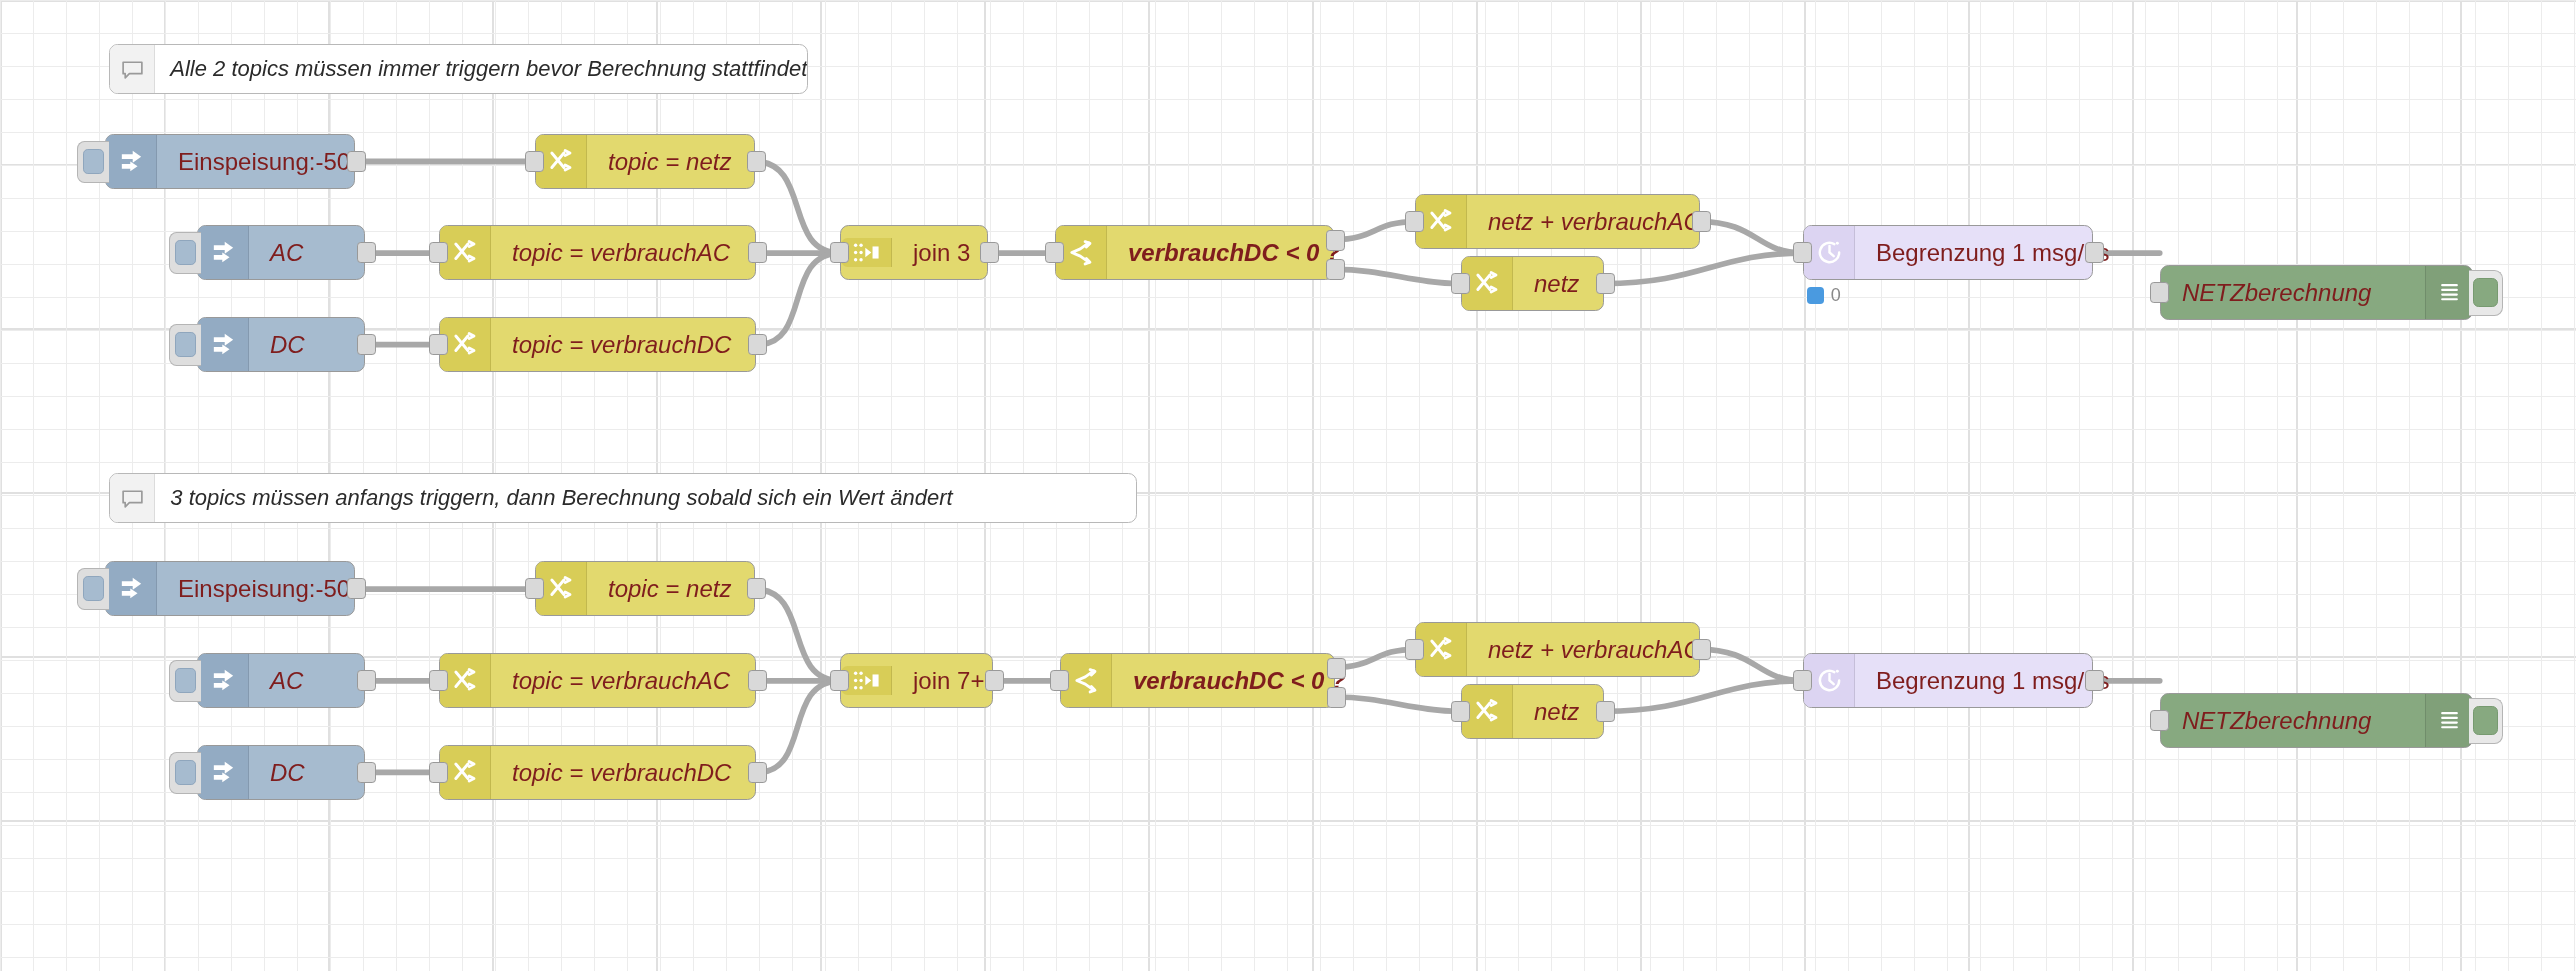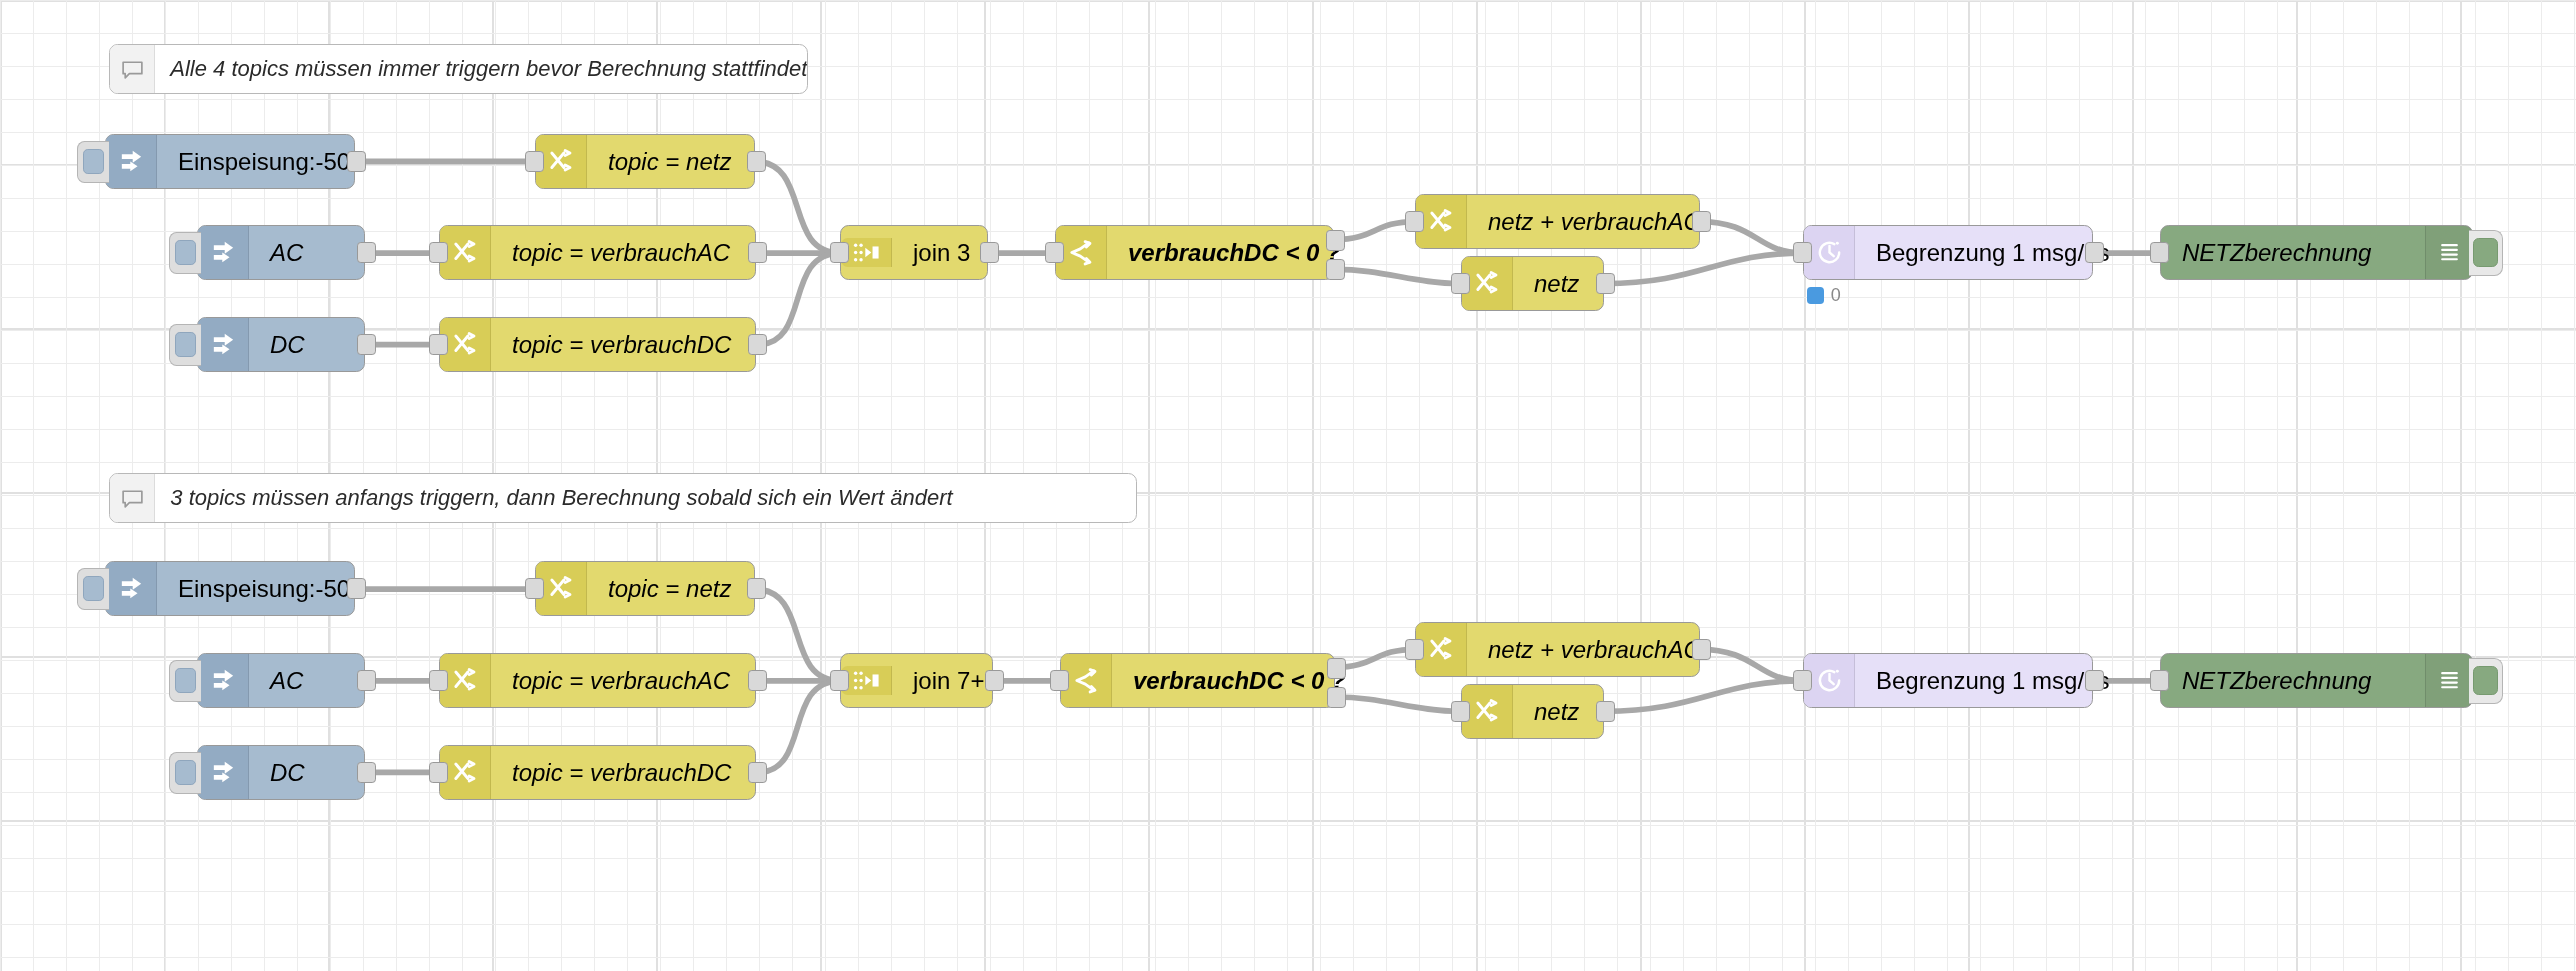--- a/index.html
+++ b/index.html
@@ -50,37 +50,37 @@
     border-bottom-left-radius: 6.7px;
     background: rgba(0,0,0,0.06);
   }
   .node .label {
     flex: 1 1 auto;
     display: flex;
     align-items: center;
     padding: 8px 21px;
     font-size: 24px;
     font-style: italic;
-    color: #000000;
+    color: #7f1d1d;
     white-space: nowrap;
   }
   .node.plain-label .label { font-style: normal; }
 
   
   .n-inject  { background: #a6bbcf; }
   .n-inject .icon-box { background: #93abc3; }
   .n-change  { background: #e2d96e; }
   .n-change .icon-box { background: #d8cd57; }
   .n-join    { background: #e2d96e; align-items: center; }
   .n-join .icon-box { background: #d8cd57; }
   .n-switch  { background: #e2d96e; font-weight: bold; }
   .n-switch .icon-box { background: #d8cd57; }
   .n-delay   { background: #e6e0f8; }
   .n-delay .icon-box { background: #dcd4f2; }
-  .n-debug   { background: #87a980; }
+  .n-debug   { background: #87a980; margin-top: 40px; }
 
   
   .port {
     position: absolute;
     width: 19px;
     height: 21px;
     background: #d9d9d9;
     border: 1.9px solid #999999;
     border-radius: 3.8px;
     box-sizing: border-box;
@@ -246,21 +246,21 @@
       <path d="M 2192,713 C 2220,713 2240,713 2262,713"></path>
     </g>
   </svg>
 
   <div class="comment" style="left:109px; top:44px; width:699px;">
     <span class="icon-box">
       <svg class="ic" width="25" height="25" viewBox="0 0 24 24" fill="none" stroke="#9a9a9a" stroke-width="1.6">
         <path d="M3 5h18v11H9l-4 4v-4H3z" stroke-linejoin="round"></path>
       </svg>
     </span>
-    <span class="label">Alle 4 topics müssen immer triggern bevor Berechnung stattfindet</span>
+    <span class="label">Alle 2 topics müssen immer triggern bevor Berechnung stattfindet</span>
   </div>
 
   <div class="node n-inject plain-label" style="left:105px; top:134px; width:250px;">
     <span class="inject-btn">
         <i class="knob"></i>
       </span>
     <span class="icon-box">
       <svg class="ic" width="29" height="29" viewBox="0 0 24 24" fill="#ffffff">
         <path d="M4 6h9V3l7 5-7 5V10H4z"></path>
           <path d="M4 14h7v-2l6 4-6 4v-2H4z"></path>

